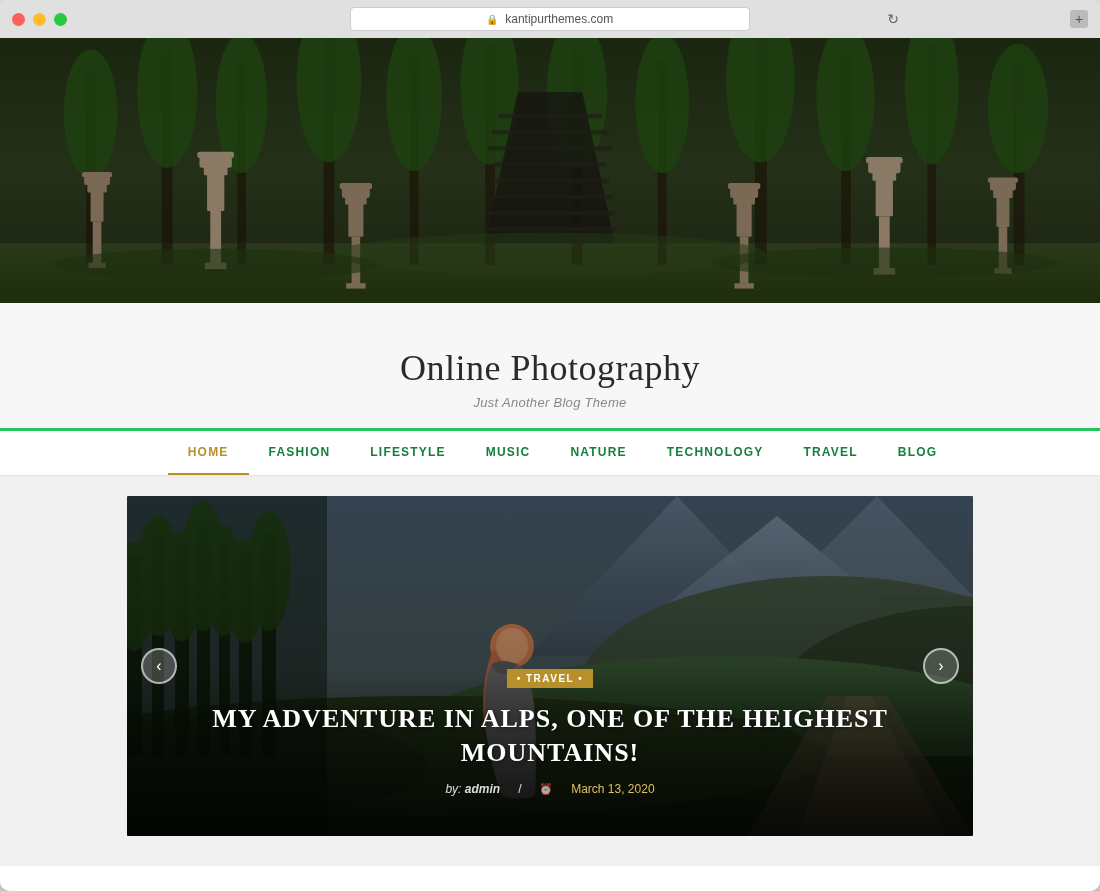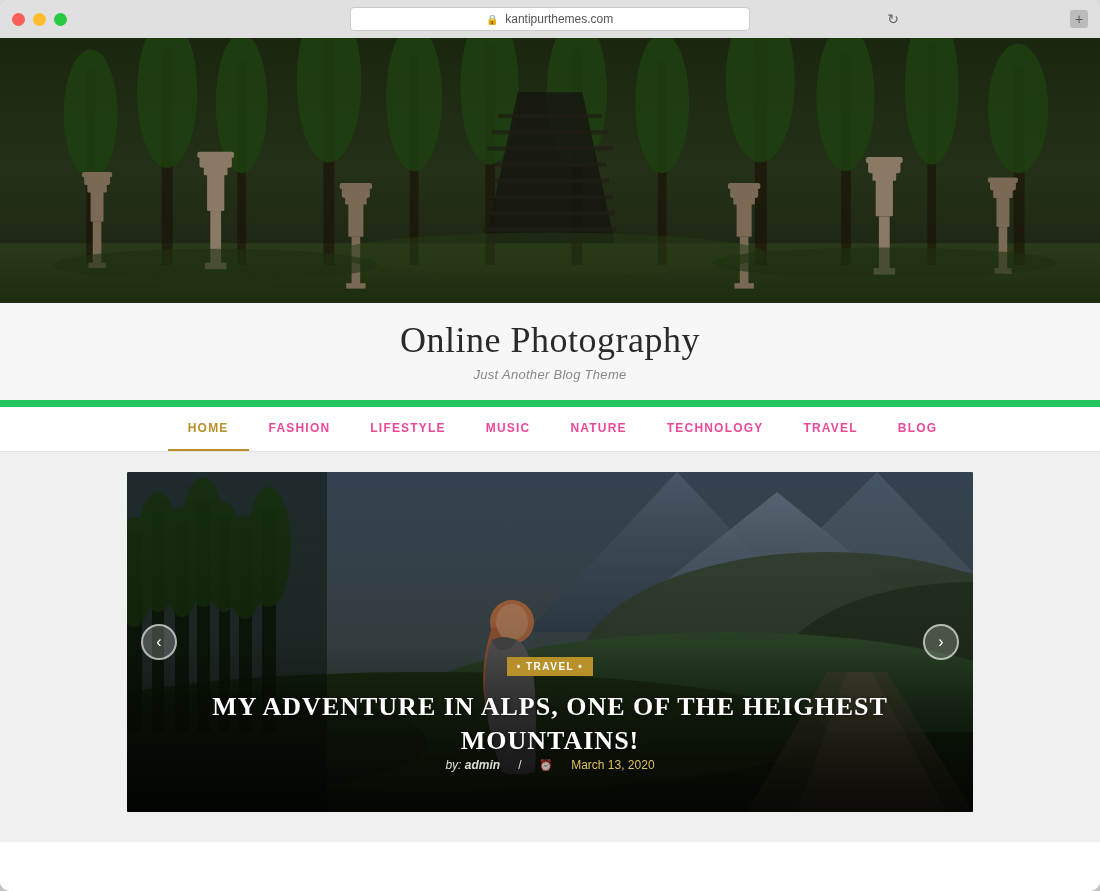--- a/index.html
+++ b/index.html
@@ -129,24 +129,24 @@
       position: absolute;
       inset: 0;
       background: 
         radial-gradient(ellipse at 20% 50%, rgba(50,70,30,0.8) 0%, transparent 50%),
         radial-gradient(ellipse at 80% 30%, rgba(40,60,25,0.7) 0%, transparent 45%),
         radial-gradient(ellipse at 50% 100%, rgba(20,35,15,0.9) 0%, transparent 60%);
     }
 
     
     .site-header {
-      padding: 16px 20px 18px;
+      padding: 44px 20px 18px;
       text-align: center;
       background: #f7f7f7;
-      border-bottom: 7px solid #22c55e;
+      border-bottom: 3px solid #22c55e;
     }
 
     .site-title {
       font-family: Georgia, "Times New Roman", serif;
       font-size: 36px;
       font-weight: normal;
       color: #2a2a2a;
       letter-spacing: 0.5px;
       margin-bottom: 6px;
     }
@@ -173,21 +173,21 @@
       padding: 0;
       margin-left: 25px;
     }
 
     .nav-item {
       padding: 14px 20px;
       font-size: 12px;
       font-weight: 600;
       letter-spacing: 1.2px;
       text-transform: uppercase;
-      color: #ec4899;
+      color: #15803d;
       cursor: pointer;
       transition: color 0.2s;
     }
     .nav-item.active { color: #b8902a; border-bottom: 2px solid #b8902a; }
 
     
     .slider-section {
       background: #f0f0f0;
       padding: 20px 0 30px;
     }
@@ -269,20 +269,21 @@
     }
 
     .slide-title {
       font-family: Georgia, serif;
       font-size: 26px;
       font-weight: 700;
       color: white;
       text-transform: uppercase;
       letter-spacing: 1px;
       line-height: 1.3;
+      margin-bottom: 12px;
       text-shadow: 1px 1px 4px rgba(0,0,0,0.5);
     }
 
     .slide-meta {
       font-size: 12px;
       color: rgba(255,255,255,0.85);
       display: flex;
       align-items: center;
       justify-content: center;
       gap: 18px;

